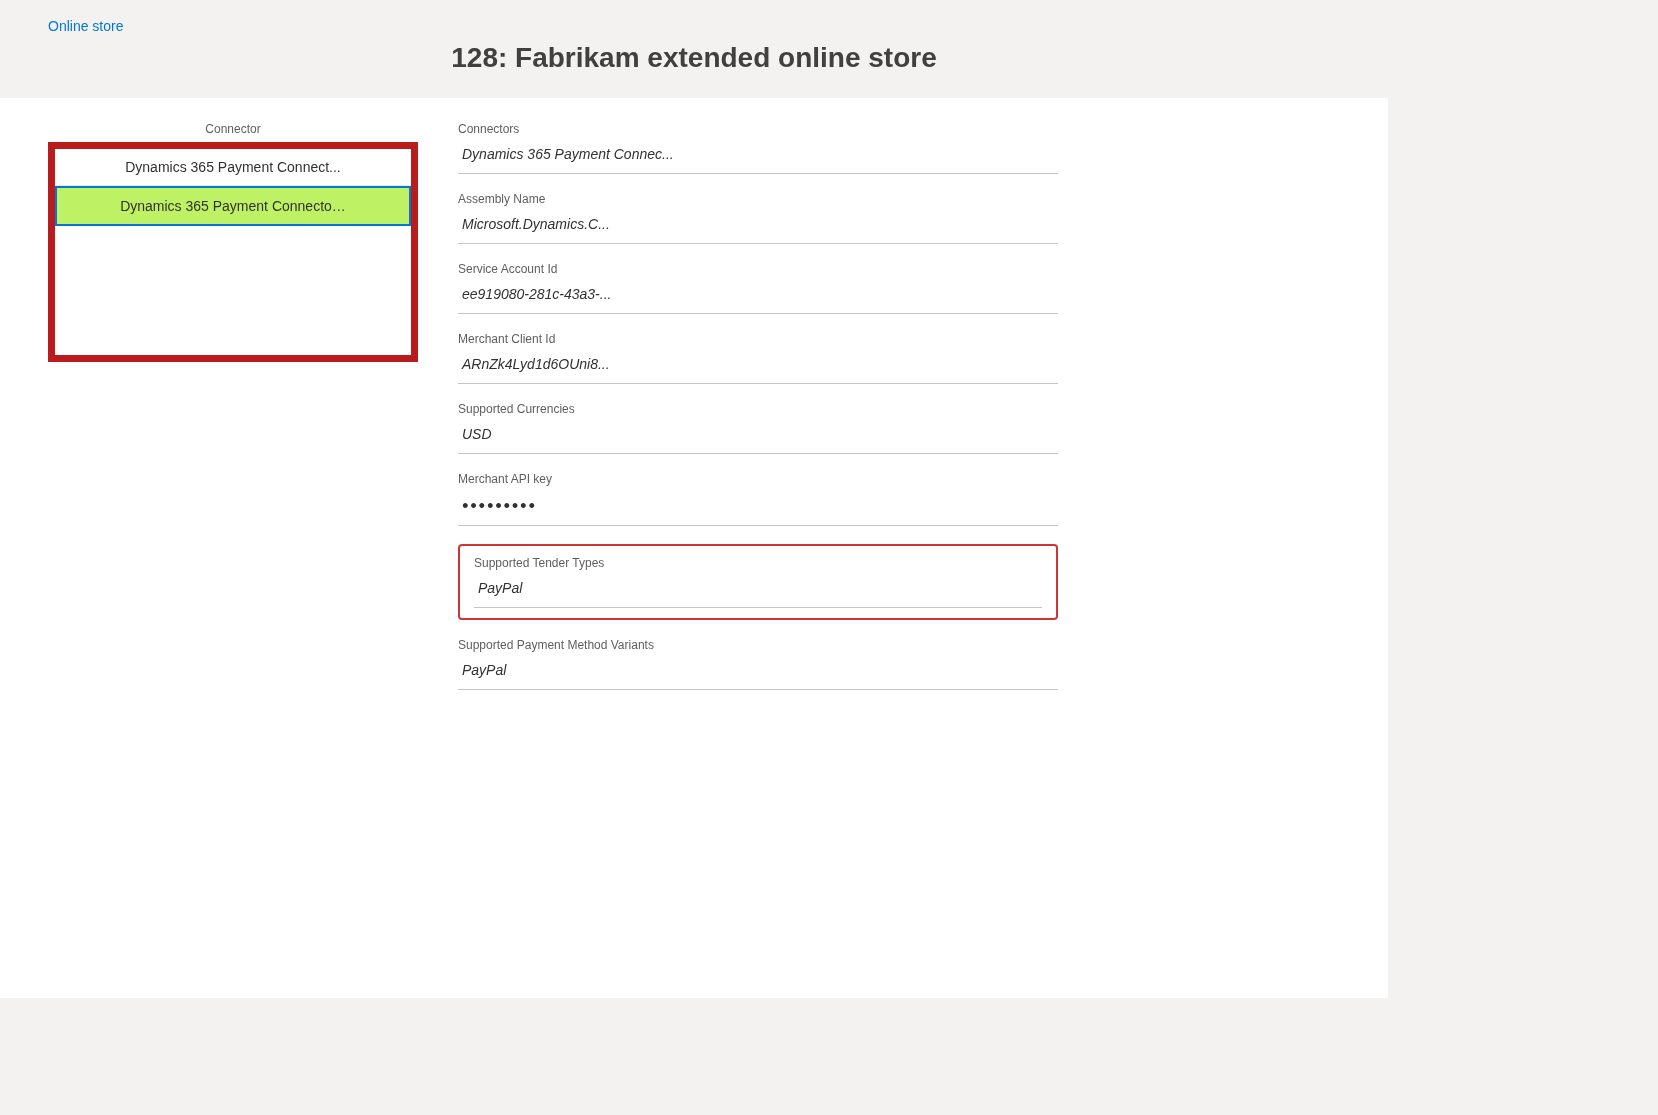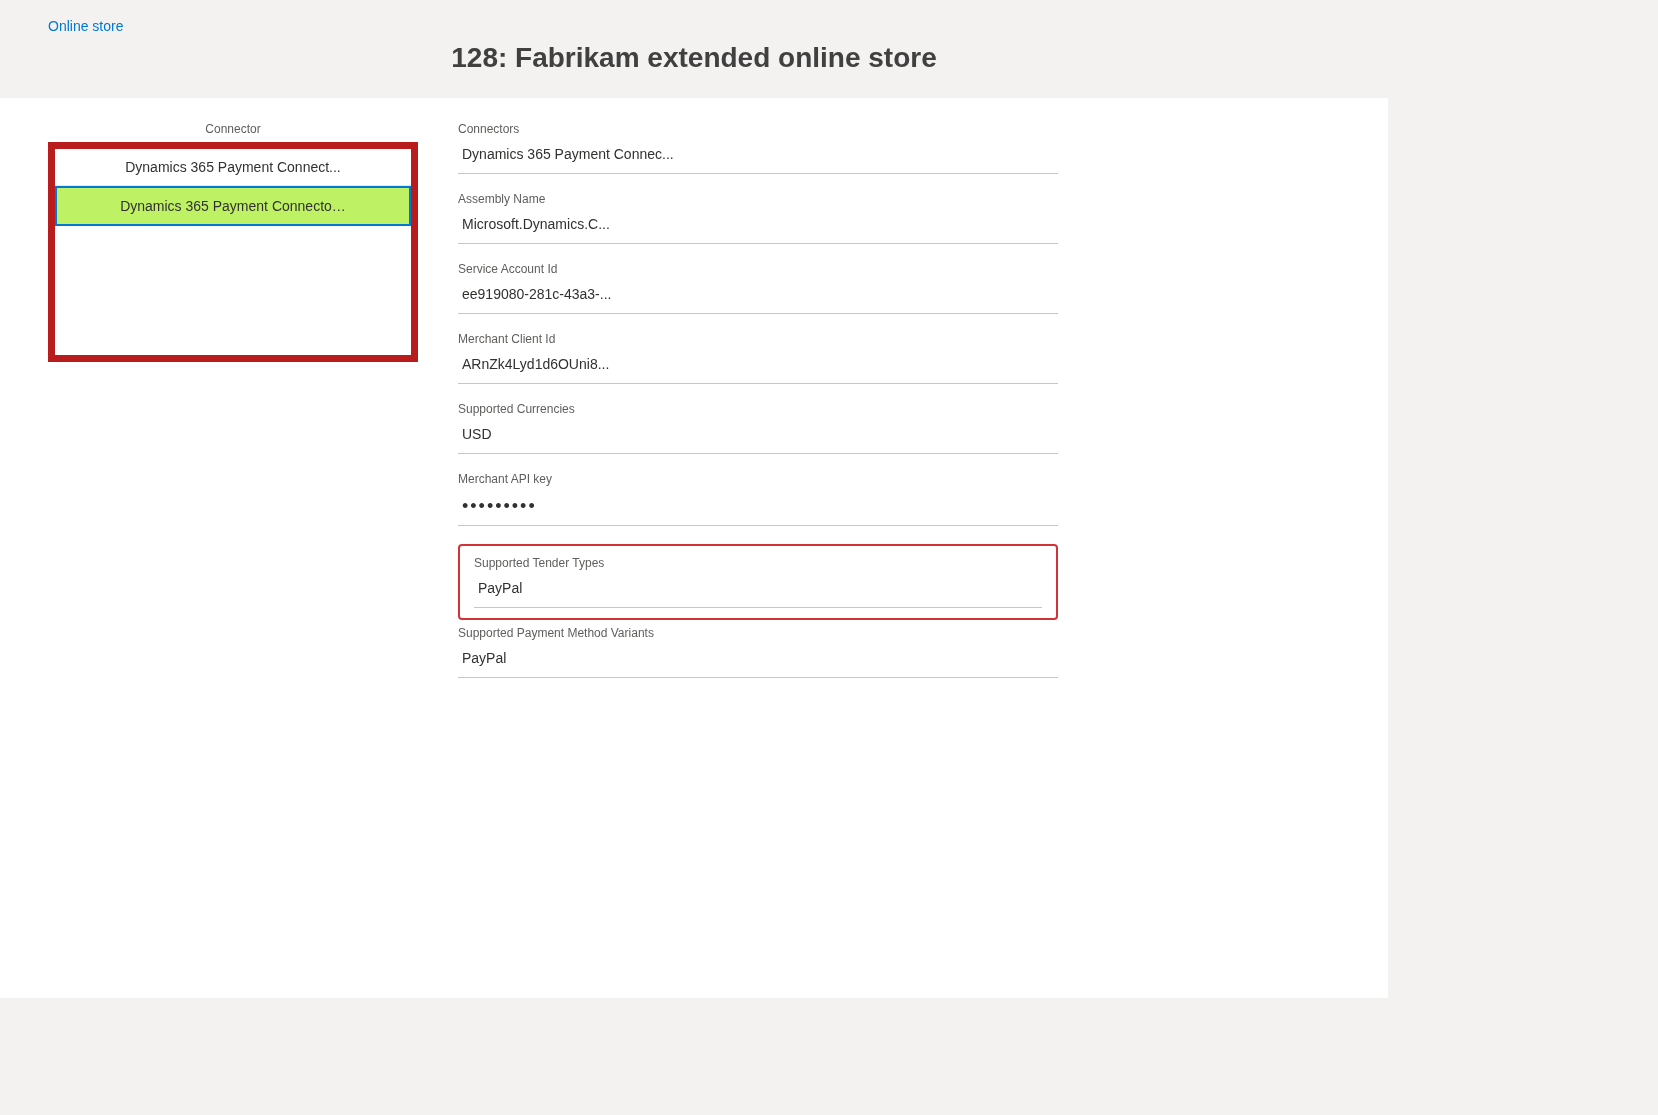--- a/index.html
+++ b/index.html
@@ -85,31 +85,32 @@
       color: #605e5c;
       margin-bottom: 4px;
       font-weight: 400;
     }
     .field-value {
       font-size: 14px;
       color: #323130;
       padding: 6px 0 8px 4px;
       border-bottom: 1px solid #c8c6c4;
       min-height: 34px;
+      font-style: italic;
     }
     .field-value.password {
       font-size: 18px;
       letter-spacing: 2px;
       color: #323130;
     }
     .highlighted-section {
       border: 2px solid #d13438;
       border-radius: 4px;
       padding: 10px 14px 10px 14px;
-      margin-bottom: 6px;
+      margin-bottom: 18px;
     }
     .highlighted-section .field-label {
       margin-bottom: 4px;
     }
     .highlighted-section .field-value {
       border-bottom: 1px solid #c8c6c4;
     }
   </style>
 </head>
 <body>

